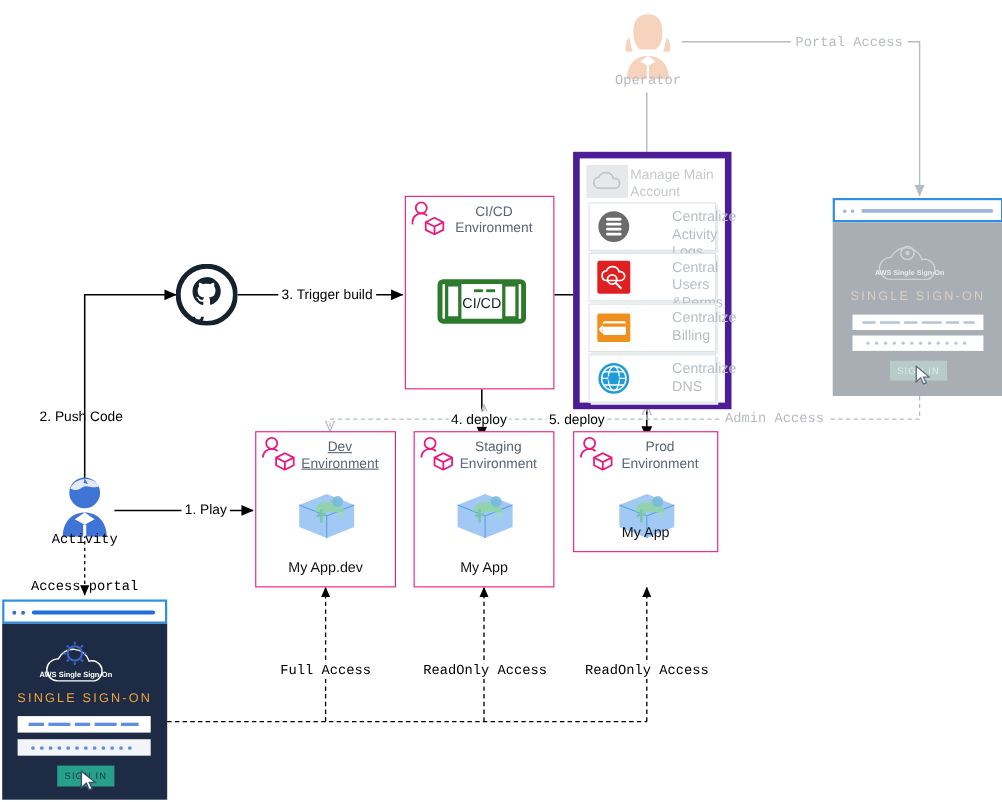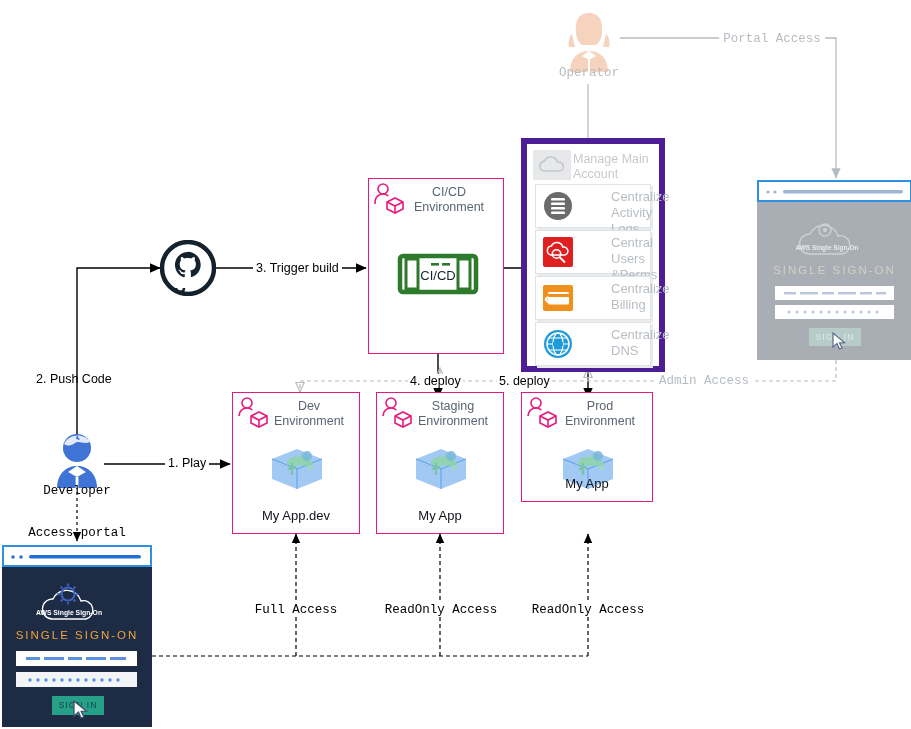--- a/index.html
+++ b/index.html
@@ -265,21 +265,21 @@
 
   <div class="node envbox" style="left:232px;top:392px;width:128px;height:142px;">
     <div style="position:absolute;left:4px;top:3px;width:34px;height:32px;">
       <svg viewBox="0 0 34 32" width="34" height="32">
         <circle cx="10" cy="7" r="5" fill="none" stroke="#e8197d" stroke-width="1.6"></circle>
         <path d="M2,20 c0,-5 4,-8 8,-8 c2,0 4,0.7 5.4,2" fill="none" stroke="#e8197d" stroke-width="1.6"></path>
         <path d="M14,20 L22,16 L30,20 L30,27 L22,31 L14,27 z" fill="none" stroke="#e8197d" stroke-width="1.6"></path>
         <path d="M14,20 L22,24 L30,20 M22,24 L22,31" fill="none" stroke="#e8197d" stroke-width="1.6"></path>
       </svg>
     </div>
-    <div class="env-title" style="left:30px;right:4px;">
+    <div class="env-title" style="left:30px;right:4px;text-decoration:underline;">
       <span>Dev</span>
       <span>Environment</span>
     </div>
     <div style="position:absolute;left:33px;top:50px;width:62px;height:48px;">
       <svg viewBox="0 0 62 48" width="62" height="48">
         <path d="M6,16 L31,6 L56,16 L56,36 L31,46 L6,36 z" fill="#82b7ef" opacity="0.75"></path>
         <path d="M6,16 L31,26 L56,16 M31,26 L31,46" fill="none" stroke="#5aa0e6" stroke-width="1"></path>
         <path d="M20,22 c3,-8 8,-10 12,-7 c4,-7 11,-4 11,3 c2,-2 5,2 3,5 z" fill="#8fd4a8" opacity="0.9"></path>
         <circle cx="41" cy="13" r="5" fill="#79b7dd" opacity="0.85"></circle>
         <path d="M26,20 L26,32 M22,26 L30,24" stroke="#79c5a8" stroke-width="2.4" fill="none"></path>
@@ -344,21 +344,21 @@
   <div class="node" style="left:48px;top:430px;width:58px;height:58px;">
     <svg viewBox="0 0 58 58" width="58" height="58">
       <circle cx="29" cy="18" r="14" fill="#3f73d6"></circle>
       <path d="M16,14 c4,-10 20,-12 26,-2 c-6,3 -11,-2 -15,1 c-3,2 -6,4 -11,1 z" fill="#ffffff" opacity="0.85"></path>
       <path d="M29,5 l3,5 l-4,-1 z" fill="#3f73d6"></path>
       <path d="M9,58 c0,-14 9,-22 20,-22 c11,0 20,8 20,22 z" fill="#3f73d6"></path>
       <path d="M29,36 l-9,6 l9,5 l9,-5 z" fill="#ffffff"></path>
       <path d="M27.6,47 l2.8,0 l0,11 l-2.8,0 z" fill="#ffffff"></path>
     </svg>
   </div>
-  <div class="lbl ctr" style="left:77px;top:484px;">Developer</div>
+  <div class="lbl ctr" style="left:77px;top:484px;">Activity</div>
 
   <div class="sso" style="left:2px;top:545px;width:150px;height:182px;">
     <div class="sso-bar">
       <svg width="146" height="18" style="position:absolute;left:0;top:1px;">
         <circle cx="9" cy="9" r="1.8" fill="#2f6fd0"></circle>
           <circle cx="17" cy="9" r="1.8" fill="#2f6fd0"></circle>
         <rect x="25" y="7" width="112" height="3.6" rx="1.8" fill="#1f6fd6"></rect>
       </svg>
     </div>
     <div class="sso-body" style="background:#1d2c44;">

